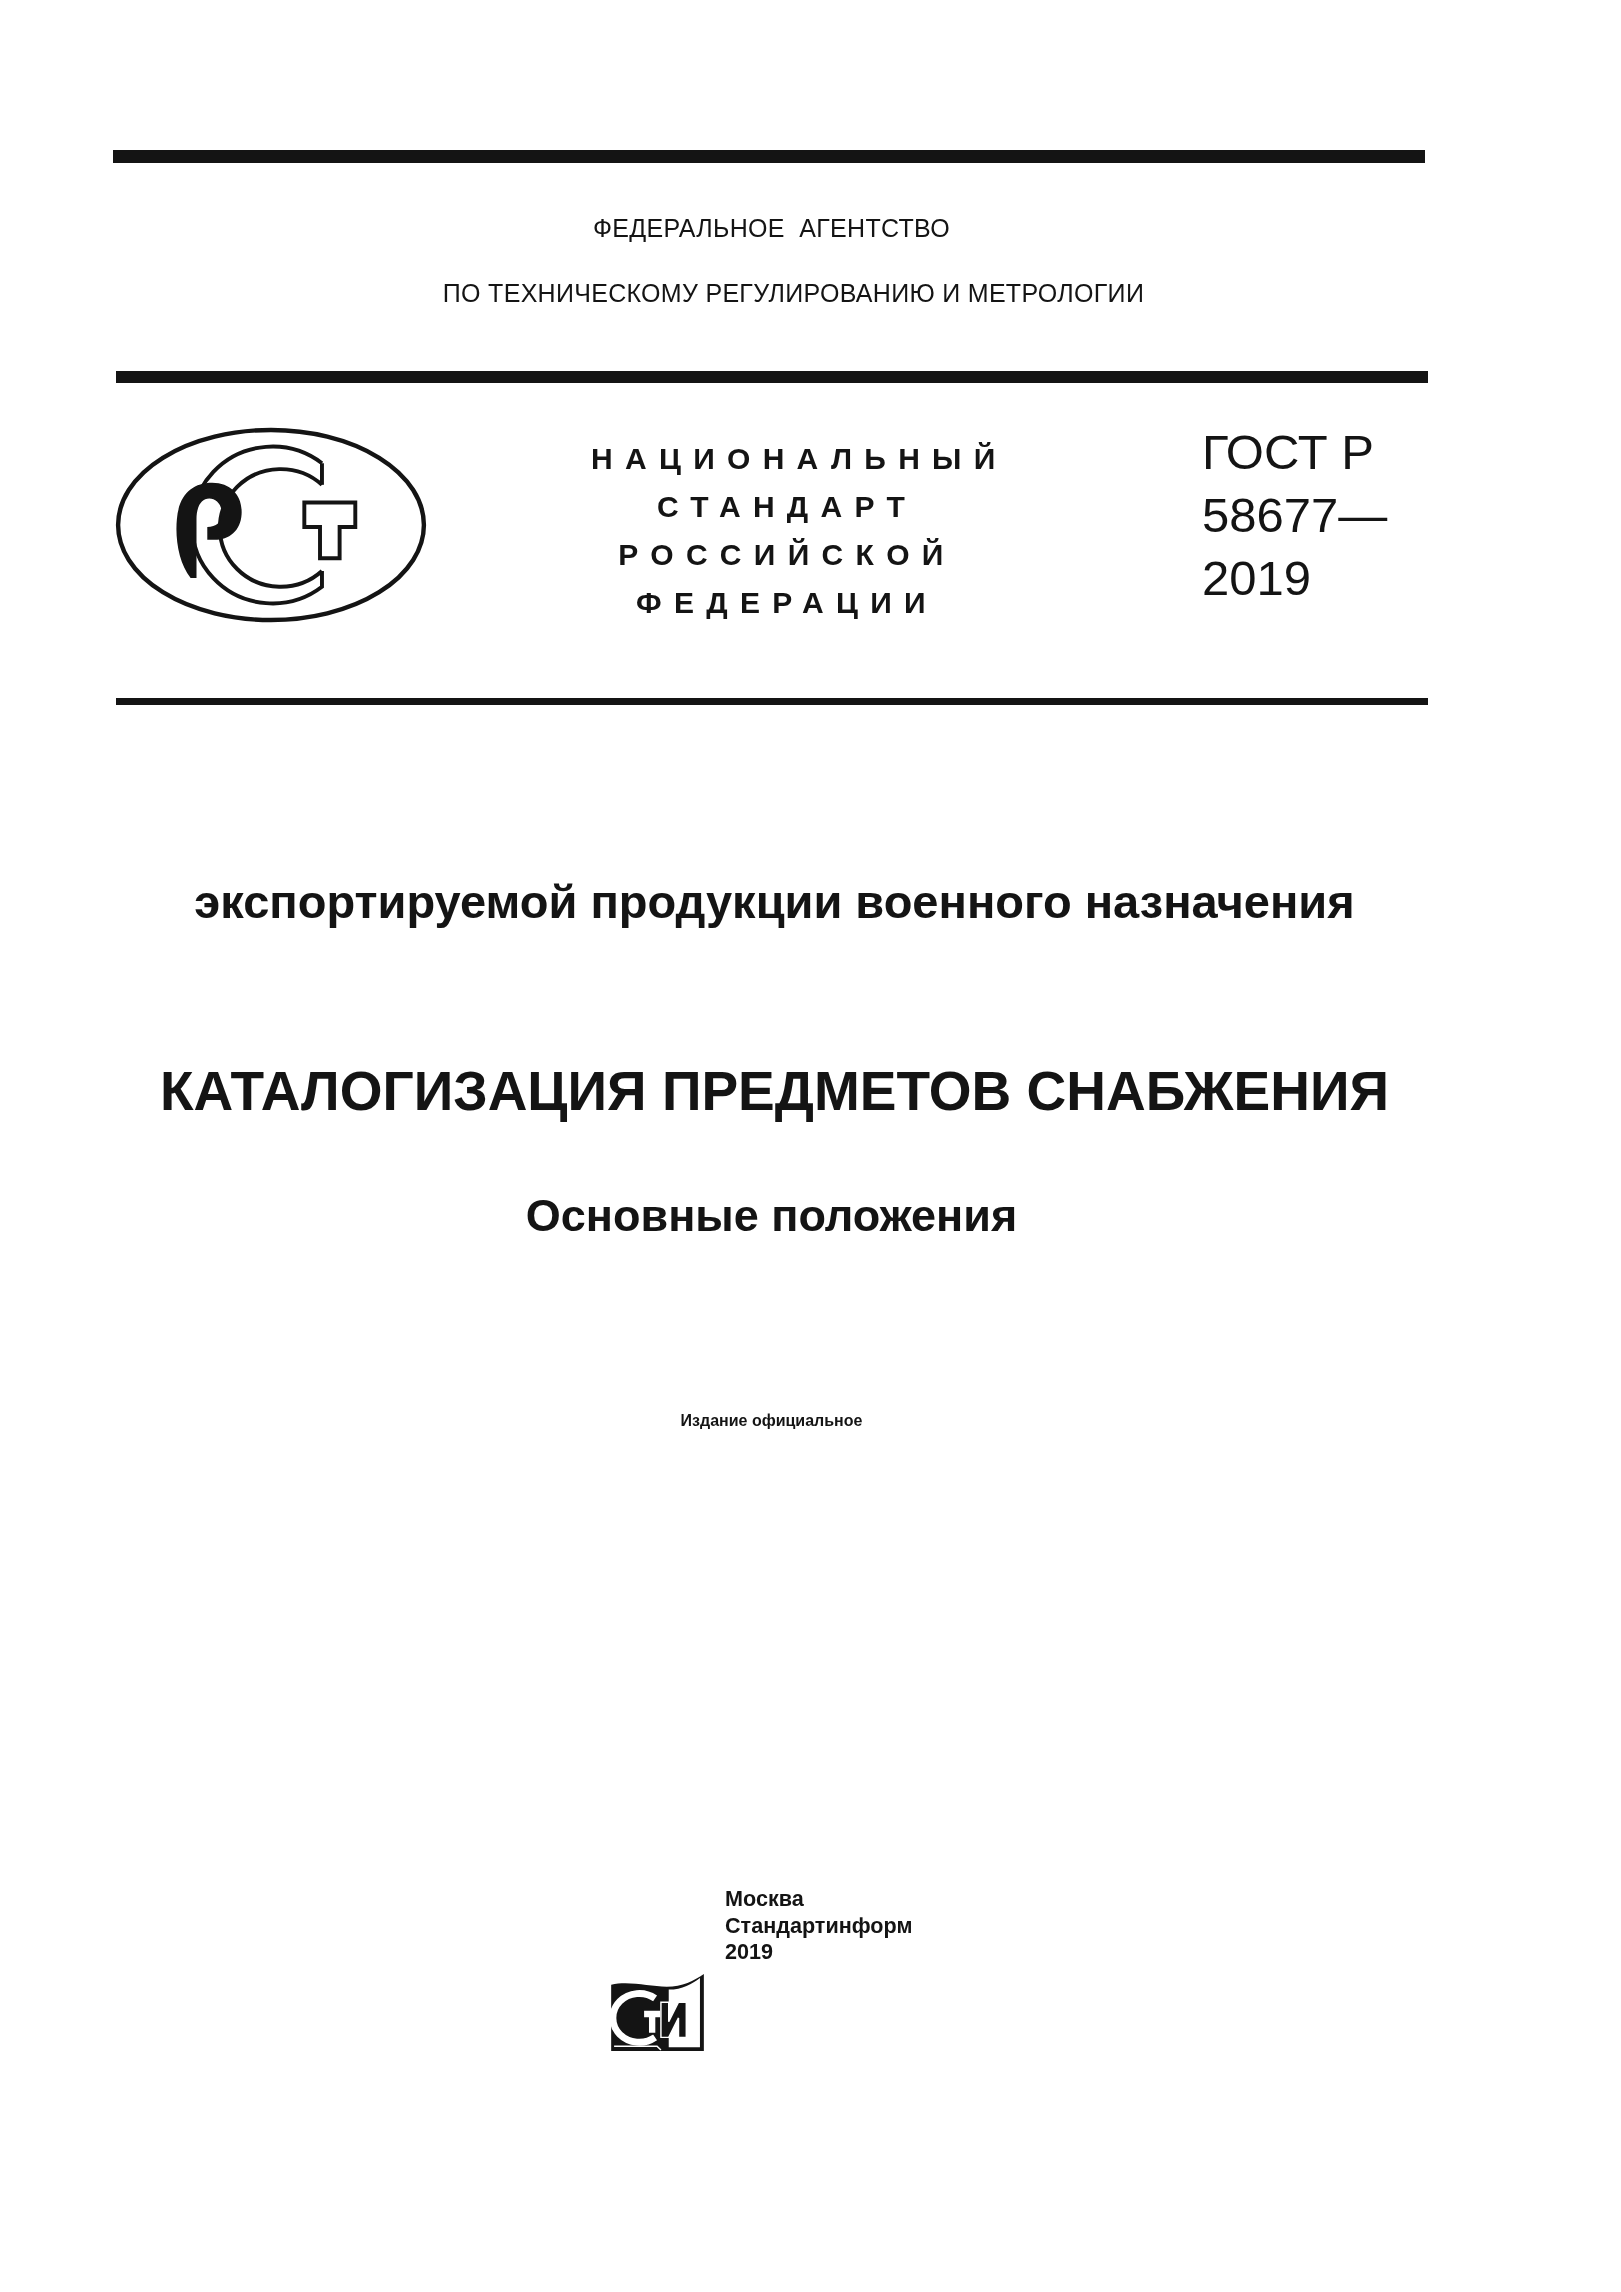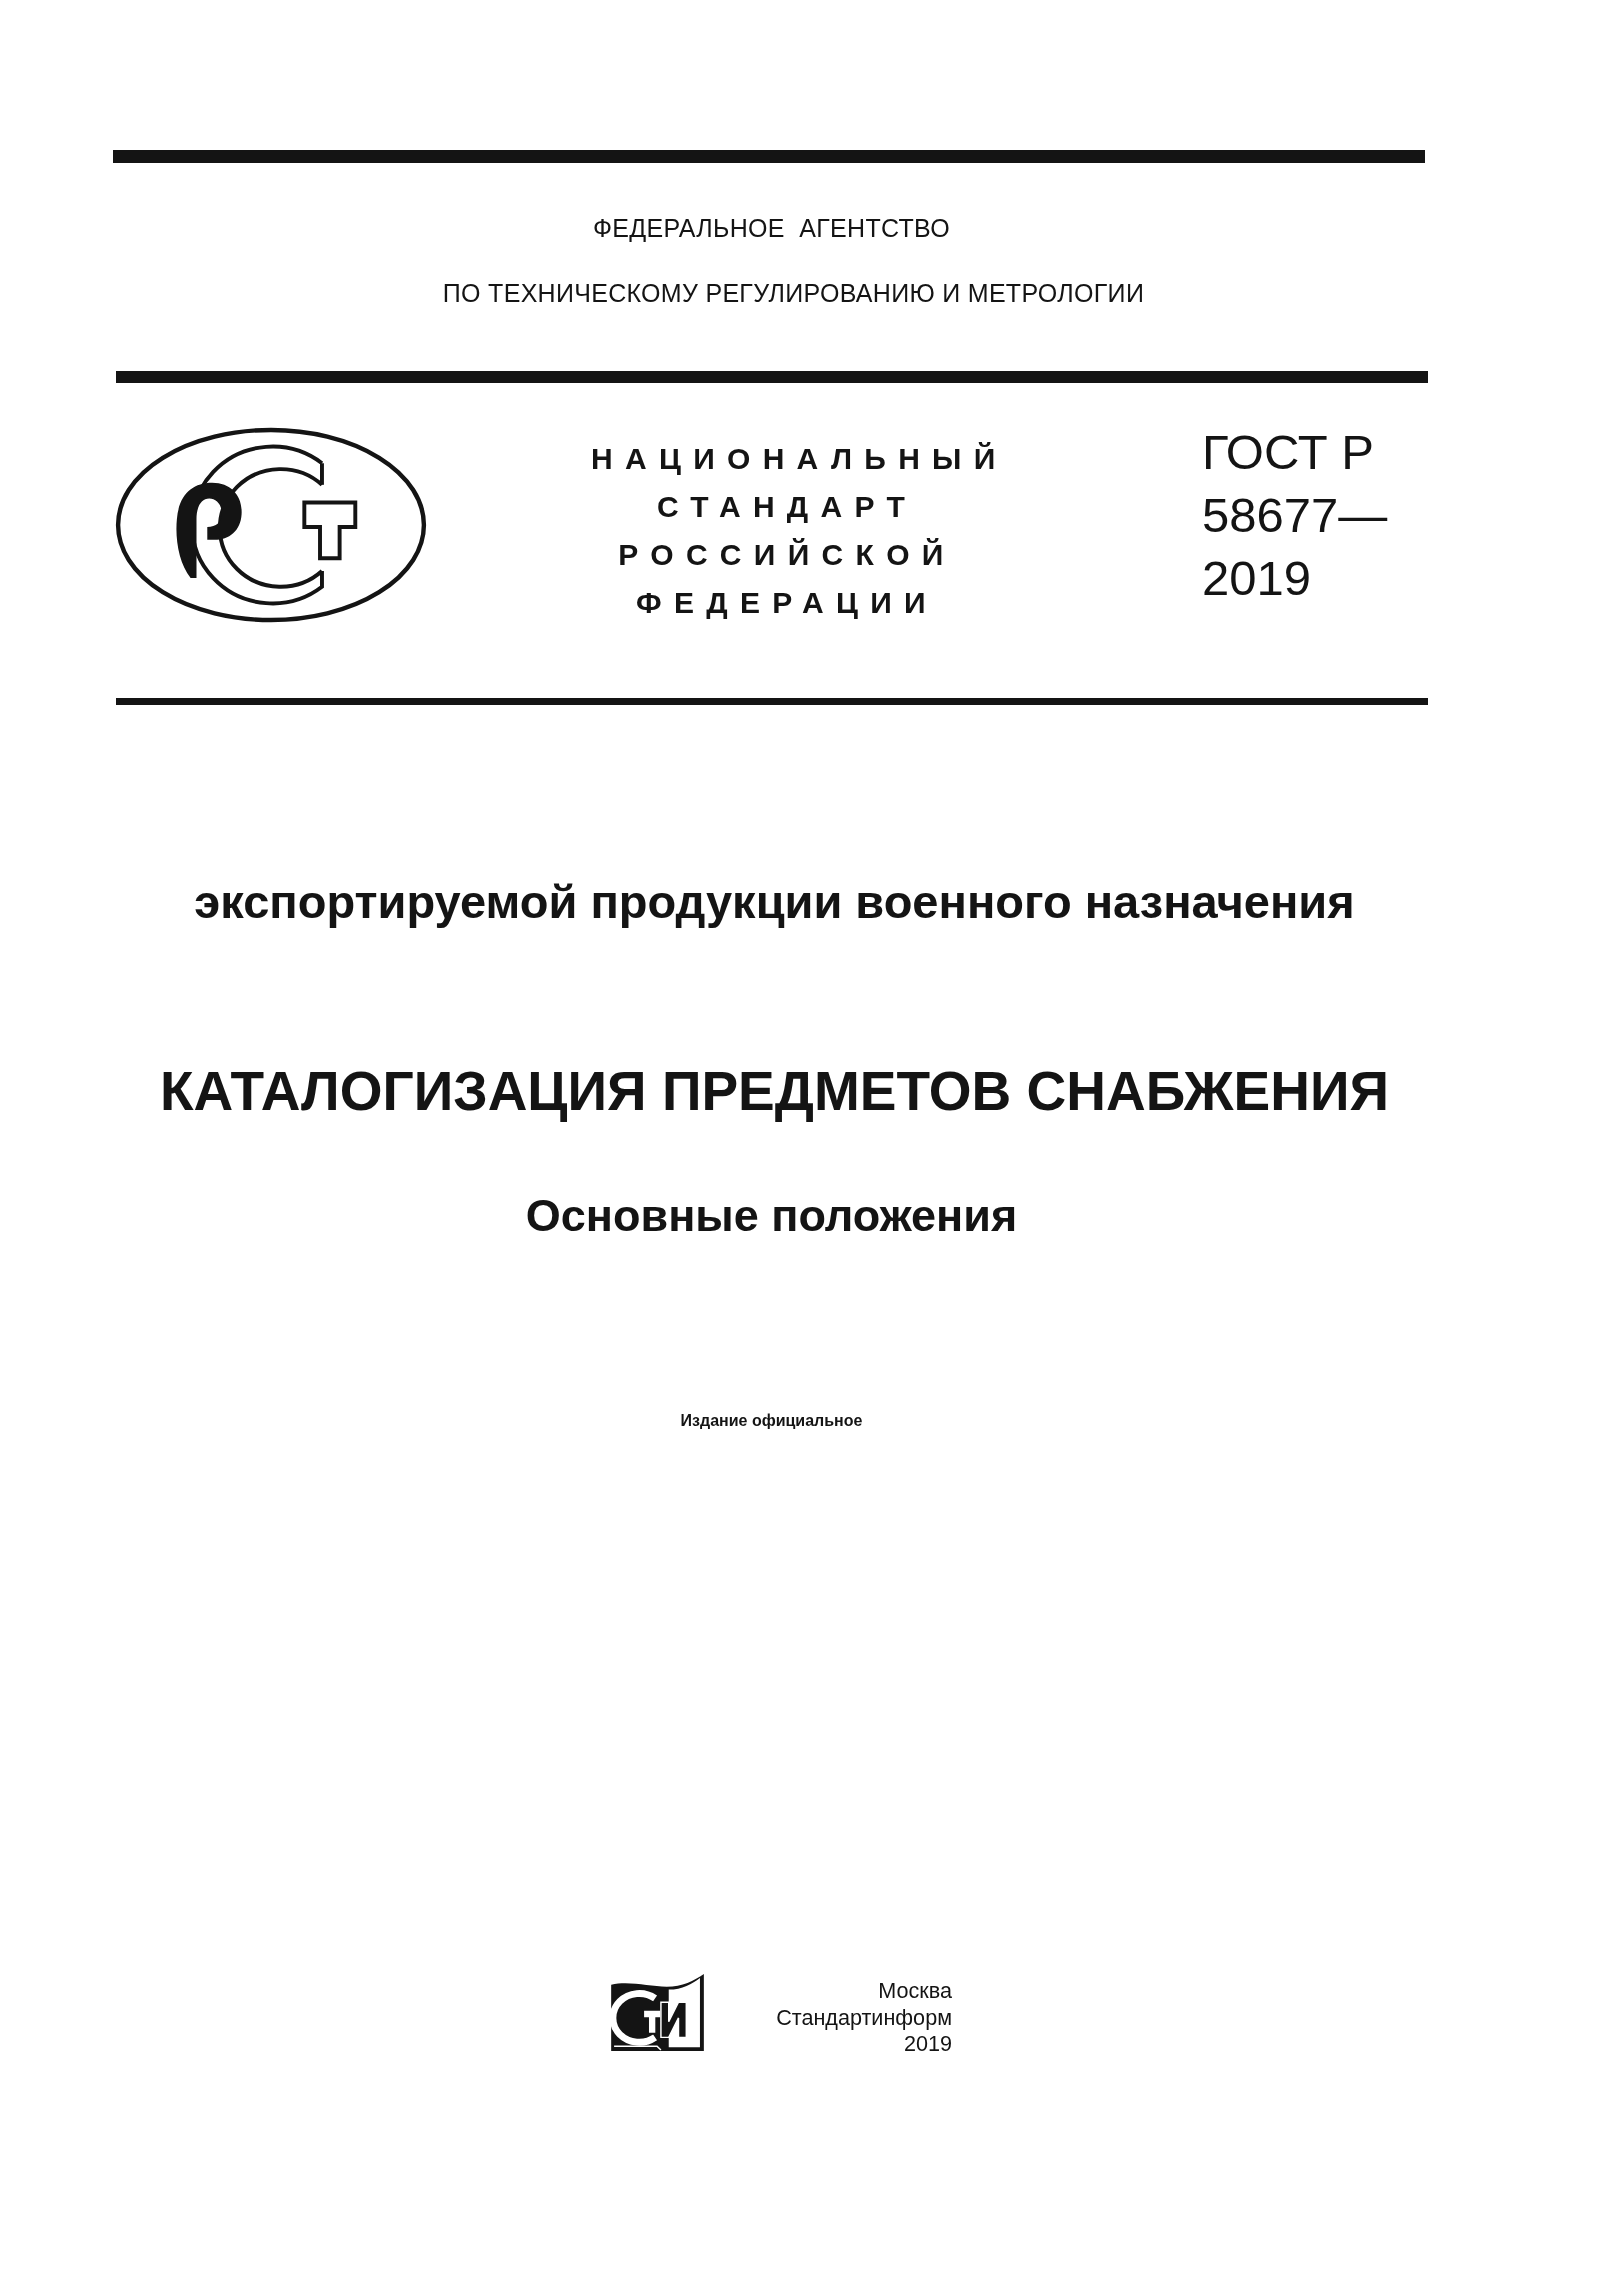--- a/index.html
+++ b/index.html
@@ -23,21 +23,21 @@
     #national-block { top: 399px; margin-top: 36px; }
 
     #gost-designation { left: 1202px; top: 421px; font-size: 49px; line-height: 63px; font-weight: normal; white-space: nowrap; }
 
     #title-line { left: 0; width: 1549px; top: 875px; font-size: 47px; line-height: 53px; font-weight: bold; }
     #title-main { left: 0; width: 1549px; top: 1062px; font-size: 55px; line-height: 59px; font-weight: bold; }
     #title-sub  { left: 0; width: 1543px; top: 1191px; font-size: 45px; line-height: 49px; font-weight: bold; }
     #edition    { left: 0; width: 1543px; top: 1407px; font-size: 16px; line-height: 27.4px; font-weight: bold; }
 
     #publisher-logo { left: 610px; top: 1973px; width: 96px; height: 80px; }
-    #publisher-text { left: 725px; width: 227px; top: 1978px; font-size: 21.6px; line-height: 26.5px; font-weight: normal; text-align: right; }
+    #publisher-text { left: 725px; width: 227px; top: 1886px; font-size: 21.6px; line-height: 26.5px; font-weight: bold; text-align: left; }
     #publisher-text div { white-space: nowrap; }
   </style>
 </head>
 <body>
 
 <div id="bar-top" class="bar"></div>
 <div id="bar-mid" class="bar"></div>
 <div id="bar-bottom" class="bar"></div>
 
 <div id="agency-1" class="abs agency center-text" style="white-space:pre;">ФЕДЕРАЛЬНОЕ  АГЕНТСТВО</div>

